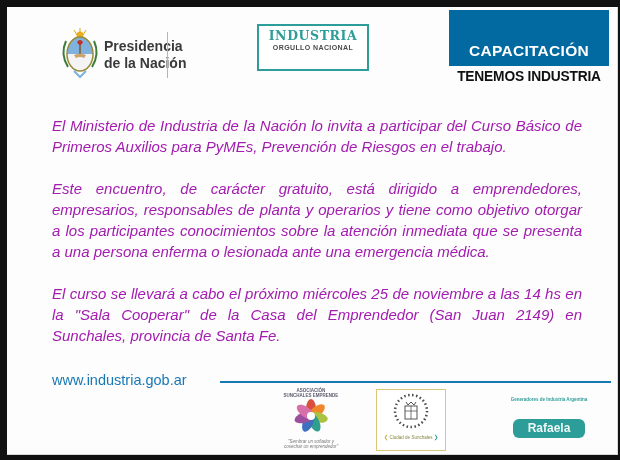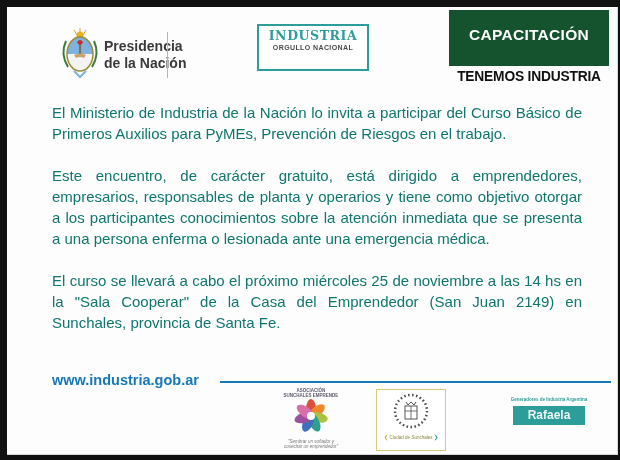--- a/index.html
+++ b/index.html
@@ -16,50 +16,50 @@
   .hdr-divider { position:absolute; left:160px; top:25px; width:1px; height:46px; background:#b5b5b5; }
   .ministerio { position:absolute; left:173px; top:35px; font-size:12px; font-weight:bold; color:#3a3a3a; line-height:15px; }
   .ia-box {
     position:absolute; left:250px; top:17px; width:112px; height:47px;
     border:2px solid #2d9d99; text-align:center; padding-top:3px; background:#fff;
   }
   .ia-box .ia-line { font-family:"DejaVu Serif", serif; font-weight:bold; color:#2d9d99; font-size:12.5px; line-height:13px; letter-spacing:0.6px; }
   .ia-box .ia-sub { font-size:7px; font-weight:bold; color:#4a4a4a; letter-spacing:0.4px; margin-top:2px; }
   .cap-box {
     position:absolute; left:442px; top:3px; width:160px; height:56px;
-    background:#14532d; color:#fff; display:flex; align-items:flex-end; justify-content:center;
-    padding-bottom:22px; font-weight:bold; font-size:15.5px; letter-spacing:0.3px;
+    background:#0369a1; color:#fff; display:flex; align-items:flex-end; justify-content:center;
+    padding-bottom:6px; font-weight:bold; font-size:15.5px; letter-spacing:0.3px;
   }
   .tenemos {
     position:absolute; left:442px; top:61px; width:160px; text-align:center;
     font-weight:bold; font-size:14.5px; color:#101010; letter-spacing:-0.2px;
     transform:scaleX(0.95); transform-origin:center;
   }
   
-  .body-text { position:absolute; left:45px; top:95px; width:530px; color:#0f766e; }
+  .body-text { position:absolute; left:45px; top:108px; width:530px; color:#a21caf;font-style:italic; }
   .body-text p { font-size:15px; line-height:21px; text-align:justify; margin-bottom:21px; }
   
-  .url { position:absolute; left:45px; top:365px; font-size:14.5px; font-weight:bold; color:#1778b6; text-decoration:none; }
+  .url { position:absolute; left:45px; top:365px; font-size:14.5px; font-weight:normal; color:#1778b6; text-decoration:none; }
   .rule { position:absolute; left:213px; top:374px; width:391px; height:2px; background:#1778b6; }
   .logo-emprende { position:absolute; left:244px; top:381px; width:120px; text-align:center; }
   .logo-emprende .tiny-title { font-size:4.5px; line-height:5px; font-weight:bold; color:#5a5a6e; white-space:pre-line; }
   .logo-emprende .tiny-tag { font-size:4.5px; line-height:5px; font-style:italic; color:#777; margin-top:1px; white-space:pre-line; }
   .logo-seal {
     position:absolute; left:369px; top:382px; width:70px; height:62px;
     background:#fff; border:1px solid #d8c878; text-align:center; padding-top:2px;
   }
   .seal-banner { font-size:4.5px; color:#86863f; line-height:6px; }
   .seal-banner .chev-l { color:#c9b23c; font-size:5.5px; }
   .seal-banner .chev-r { color:#2d9d99; font-size:5.5px; }
   .logo-genia { position:absolute; left:484px; top:389px; width:116px; text-align:center; }
   .genia-name { font-family:"DejaVu Serif", serif; font-weight:bold; font-size:21px; color:#2d9d99; line-height:22px; letter-spacing:0.5px; position:relative; display:inline-block; }
   .genia-macron { position:absolute; right:16px; top:1px; width:14px; height:2.5px; background:#2d9d99; }
   .genia-tag { font-size:4.5px; font-weight:bold; color:#2d9d99; margin-top:1px; }
   .genia-city {
-    margin:4px auto 0; width:72px; height:19px; background:#2d9d99; border-radius:0;
+    margin:17px auto 0; width:72px; height:19px; background:#2d9d99; border-radius:6px;
     color:#eef7f6; font-size:12px; font-weight:bold; line-height:19px; text-align:center;
   }
 </style>
 </head>
 <body>
 
 <div id="page">
 
   <svg class="crest" viewBox="0 0 44 58">
     <g stroke="#d9a520" stroke-width="1">

